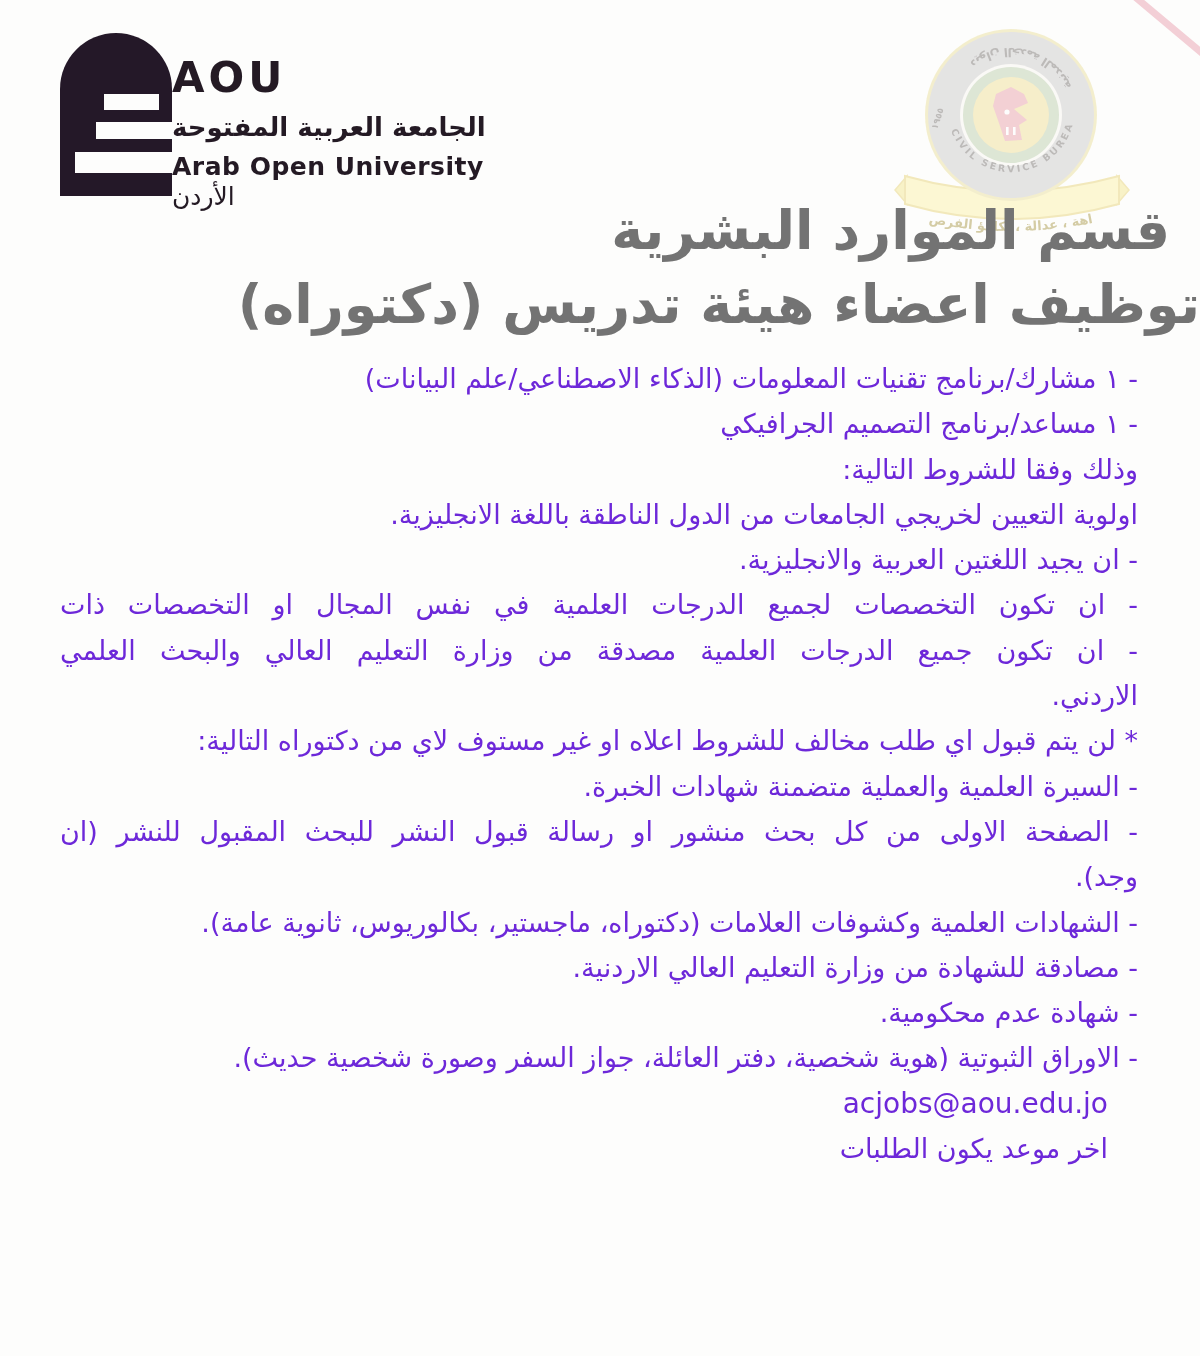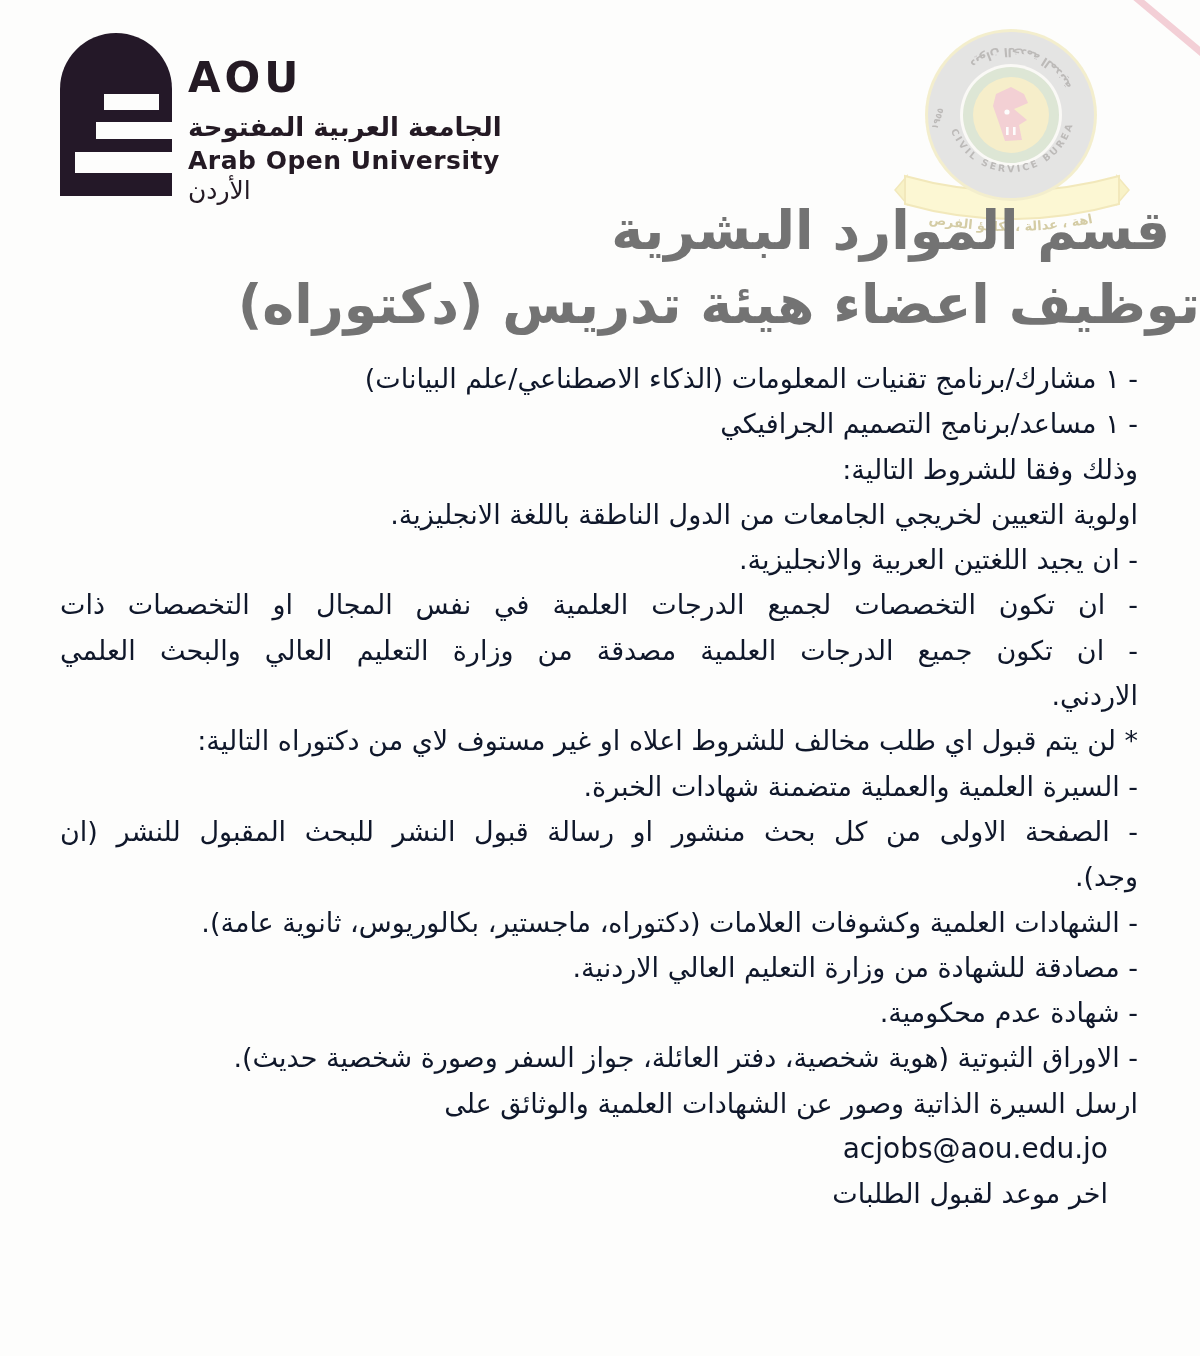--- a/index.html
+++ b/index.html
@@ -4,47 +4,47 @@
 <style>
   html,body{margin:0;padding:0;}
   body{
     width:1200px;height:1356px;overflow:hidden;
     background:#fdfdfc;color:#1c1b1b;
     font-family:"DejaVu Sans", sans-serif;
   }
   .page{position:relative;width:1200px;height:1356px;background:#fdfdfc;}
 
   
-  .logo{position:absolute;left:60px;top:33px;display:flex;gap:16px;justify-content:space-between;}
+  .logo{position:absolute;left:60px;top:33px;display:flex;justify-content:space-between;}
   .arch{position:relative;width:112px;height:163px;background:#241828;border-radius:58px 58px 0 0;}
   .arch .bar1{position:absolute;right:13px;top:61px;width:55px;height:16px;background:#fdfdfc;}
   .arch .bar2{position:absolute;right:0;top:89px;width:76px;height:17px;background:#fdfdfc;}
   .arch .bar3{position:absolute;right:0;top:119px;width:97px;height:21px;background:#fdfdfc;}
   .logo-text{padding-top:24px;text-align:left;color:#241a24;}
   .logo-acronym{font-size:42px;font-weight:bold;letter-spacing:4px;line-height:1;}
   .logo-ar{font-size:26px;font-weight:bold;line-height:1.1;margin-top:14px;direction:rtl;text-align:left;}
-  .logo-en{font-size:25px;font-weight:bold;letter-spacing:.5px;margin-top:4px;}
+  .logo-en{font-size:25px;font-weight:bold;letter-spacing:.5px;margin-top:10px;}
   .logo-country{font-size:25px;font-weight:normal;direction:rtl;text-align:left;margin-top:1px;}
 
   
   .seal{position:absolute;left:893px;top:26px;opacity:.45;}
 
   
   .corner-mark{position:absolute;top:16px;right:-22px;width:120px;height:7px;
     background:#eba9b6;opacity:.55;border-radius:4px;transform:rotate(40deg);}
 
   
   .title{position:absolute;top:194px;left:0;width:100%;text-align:right;direction:rtl;
     font-weight:bold;color:#737373;}
   .title-line{font-size:54px;line-height:74px;}
   .title-line.l1{transform:translateX(-30px);}
 
   
   .content{position:absolute;top:356px;left:60px;right:62px;direction:rtl;
-    font-size:27px;color:#0f172a;}
+    font-size:27px;color:#6d28d9;}
   .t-line{height:45.3px;line-height:45.3px;text-align:right;white-space:nowrap;overflow:visible;}
   .t-line.j{text-align:justify;text-align-last:justify;white-space:normal;overflow:hidden;}
   .t-line.ind{padding-right:30px;}
   .t-line.date{padding-right:80px;font-size:29px;letter-spacing:1px;}
   .t-line.email{font-size:28px;}
 </style>
 </head>
 <body>
 
 <div class="page">
@@ -119,18 +119,17 @@
       <div class="t-line j">- ان تكون جميع الدرجات العلمية مصدقة من وزارة التعليم العالي والبحث العلمي</div>
       <div class="t-line">الاردني.</div>
       <div class="t-line">* لن يتم قبول اي طلب مخالف للشروط اعلاه او غير مستوف لاي من دكتوراه التالية:</div>
       <div class="t-line">- السيرة العلمية والعملية متضمنة شهادات الخبرة.</div>
       <div class="t-line j">- الصفحة الاولى من كل بحث منشور او رسالة قبول النشر للبحث المقبول للنشر (ان</div>
       <div class="t-line">وجد).</div>
       <div class="t-line">- الشهادات العلمية وكشوفات العلامات (دكتوراه، ماجستير، بكالوريوس، ثانوية عامة).</div>
       <div class="t-line">- مصادقة للشهادة من وزارة التعليم العالي الاردنية.</div>
       <div class="t-line">- شهادة عدم محكومية.</div>
       <div class="t-line">- الاوراق الثبوتية (هوية شخصية، دفتر العائلة، جواز السفر وصورة شخصية حديث).</div>
-      <div class="t-line">ارسل السيرة الذاتية وصور عن الشهادات العلمية والوثائق على</div>
       <div class="t-line ind email">acjobs@aou.edu.jo</div>
-      <div class="t-line ind">اخر موعد لقبول الطلبات</div>
+      <div class="t-line ind">اخر موعد يكون الطلبات</div>
     </div>
 
 </div>
 
 </body></html>

